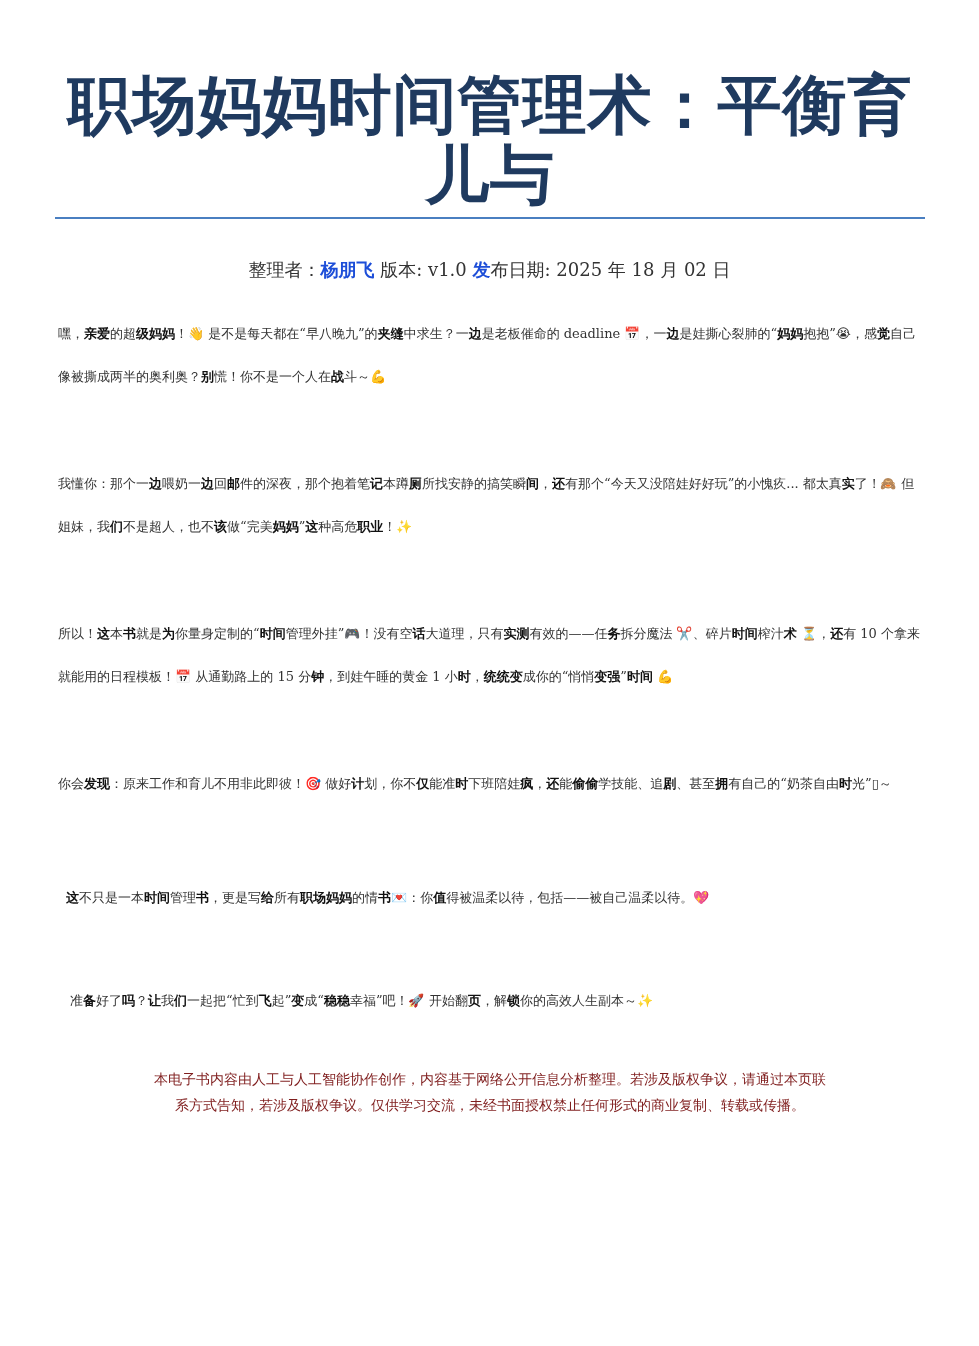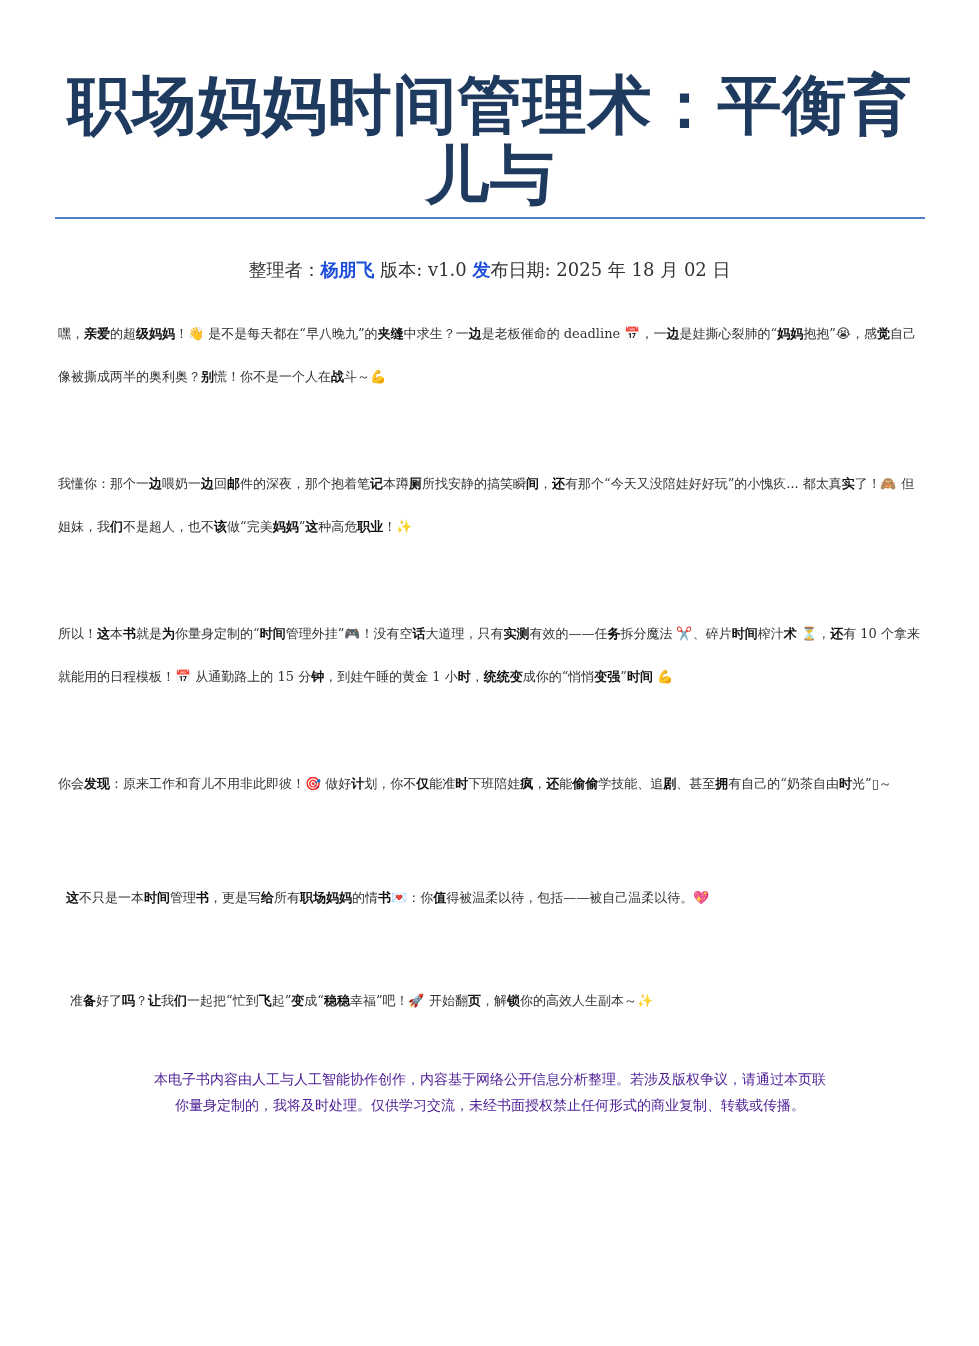--- a/index.html
+++ b/index.html
@@ -10,21 +10,21 @@
            font-family: "DejaVu Sans", "Liberation Sans", sans-serif; font-weight: bold;
            font-size: 64px; line-height: 70px; letter-spacing: 1px; }
   .rule { position: absolute; left: 55px; top: 217px; width: 870px; height: 2px; background: #4a7fc1; }
   .meta { position: absolute; left: 0; top: 256px; width: 979px; text-align: center;
           font-size: 18px; color: #333; line-height: 28px; }
   .meta b { font-family: "DejaVu Sans", sans-serif; font-weight: bold; color: #1d4ed8; }
   .para { position: absolute; left: 58px; width: 864px; font-size: 13px; line-height: 43px; color: #333; }
   .para b { font-family: "DejaVu Sans", "Liberation Sans", sans-serif; font-weight: bold; color: #111; }
   .emoji { font-family: "DejaVu Sans", sans-serif; }
   .footer { position: absolute; left: 58px; top: 1066px; width: 864px; text-align: center;
-            font-size: 14px; line-height: 26px; color: #4c1d95; }
+            font-size: 14px; line-height: 26px; color: #7f1d1d; }
 </style>
 </head>
 <body>
 
 <div class="page">
   <h1 class="title">
     <div>职场妈妈时间管理术：平衡育儿与</div>
   </h1>
 </div>
 
@@ -36,14 +36,14 @@
 
 <p class="para" style="top:312px;margin:0;"><span>嘿，</span><b>亲爱</b><span>的超</span><b>级妈妈</b><span>！</span><span class="emoji">👋</span><span> 是不是每天都在“早八晚九”的</span><b>夹缝</b><span>中求生？一</span><b>边</b><span>是老板催命的 deadline </span><span class="emoji">📅</span><span>，一</span><b>边</b><span>是娃撕心裂肺的“</span><b>妈妈</b><span>抱抱”</span><span class="emoji">😭</span><span>，感</span><b>觉</b><span>自己像被撕成两半的奥利奥？</span><b>别</b><span>慌！你不是一个人在</span><b>战</b><span>斗～</span><span class="emoji">💪</span></p>
 <p class="para" style="top:462px;margin:0;"><span>我懂你：那个一</span><b>边</b><span>喂奶一</span><b>边</b><span>回</span><b>邮</b><span>件的深夜，那个抱着笔</span><b>记</b><span>本蹲</span><b>厕</b><span>所找安静的搞笑瞬</span><b>间</b><span>，</span><b>还</b><span>有那个“今天又没陪娃好好玩”的小愧疚... 都太真</span><b>实</b><span>了！</span><span class="emoji">🙈</span><span> 但姐妹，我</span><b>们</b><span>不是超人，也不</span><b>该</b><span>做“完美</span><b>妈妈</b><span>”</span><b>这</b><span>种高危</span><b>职业</b><span>！</span><span class="emoji">✨</span></p>
 <p class="para" style="top:612px;margin:0;"><span>所以！</span><b>这</b><span>本</span><b>书</b><span>就是</span><b>为</b><span>你量身定制的“</span><b>时间</b><span>管理外挂”</span><span class="emoji">🎮</span><span>！没有空</span><b>话</b><span>大道理，只有</span><b>实测</b><span>有效的——任</span><b>务</b><span>拆分魔法 </span><span class="emoji">✂️</span><span>、碎片</span><b>时间</b><span>榨汁</span><b>术</b><span> </span><span class="emoji">⏳</span><span>，</span><b>还</b><span>有 10 个拿来就能用的日程模板！</span><span class="emoji">📅</span><span> 从通勤路上的 15 分</span><b>钟</b><span>，到娃午睡的黄金 1 小</span><b>时</b><span>，</span><b>统统变</b><span>成你的“悄悄</span><b>变强</b><span>”</span><b>时间</b><span> </span><span class="emoji">💪</span></p>
 <p class="para" style="top:762px;margin:0;"><span>你会</span><b>发现</b><span>：原来工作和育儿不用非此即彼！</span><span class="emoji">🎯</span><span> 做好</span><b>计</b><span>划，你不</span><b>仅</b><span>能准</span><b>时</b><span>下班陪娃</span><b>疯</b><span>，</span><b>还</b><span>能</span><b>偷偷</b><span>学技能、追</span><b>剧</b><span>、甚至</span><b>拥</b><span>有自己的“奶茶自由</span><b>时</b><span>光”</span><span class="emoji">▯</span><span>～</span></p>
 <p class="para" style="top:868px;margin:8px;"><b>这</b><span>不只是一本</span><b>时间</b><span>管理</span><b>书</b><span>，更是写</span><b>给</b><span>所有</span><b>职场妈妈</b><span>的情</span><b>书</b><span class="emoji">💌</span><span>：你</span><b>值</b><span>得被温柔以待，包括——被自己温柔以待。</span><span class="emoji">💖</span></p>
 <p class="para" style="top:967px;margin:12px;"><span>准</span><b>备</b><span>好了</span><b>吗</b><span>？</span><b>让</b><span>我</span><b>们</b><span>一起把“忙到</span><b>飞</b><span>起”</span><b>变</b><span>成“</span><b>稳稳</b><span>幸福”吧！</span><span class="emoji">🚀</span><span> 开始翻</span><b>页</b><span>，解</span><b>锁</b><span>你的高效人生副本～</span><span class="emoji">✨</span></p>
 
 <div class="footer">
   <div>本电子书内容由人工与人工智能协作创作，内容基于网络公开信息分析整理。若涉及版权争议，请通过本页联</div>
-  <div>你量身定制的，我将及时处理。仅供学习交流，未经书面授权禁止任何形式的商业复制、转载或传播。</div>
+  <div>系方式告知，若涉及版权争议。仅供学习交流，未经书面授权禁止任何形式的商业复制、转载或传播。</div>
 </div>
 
 </body></html>

